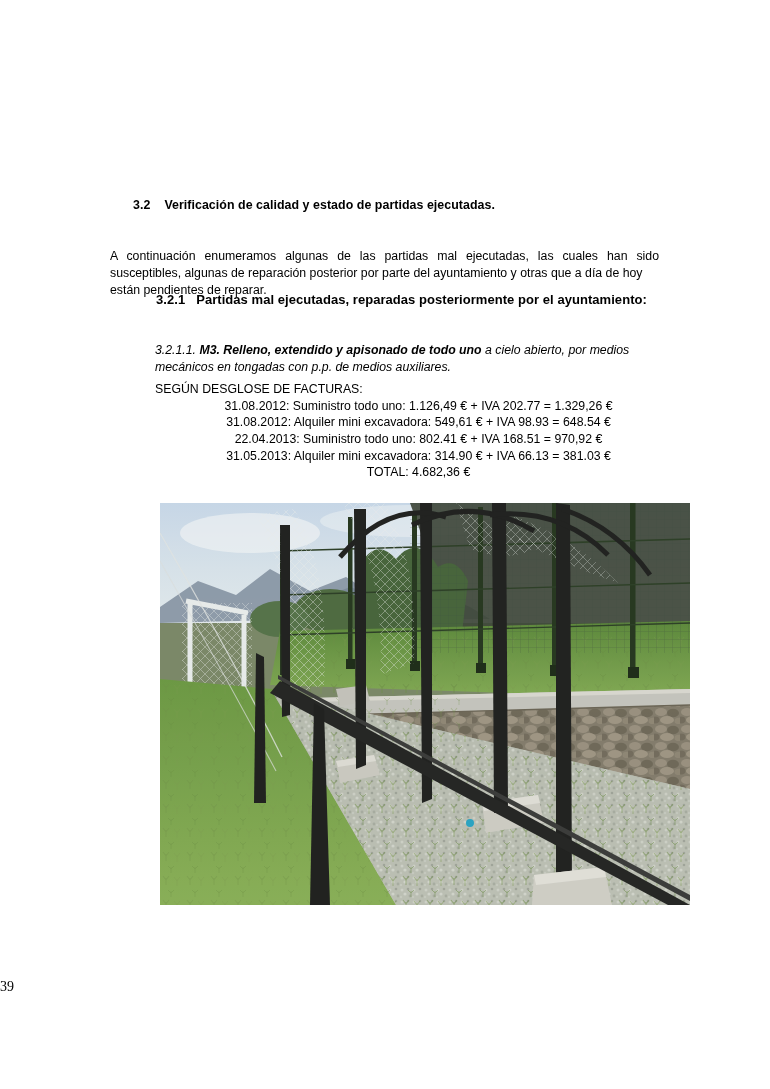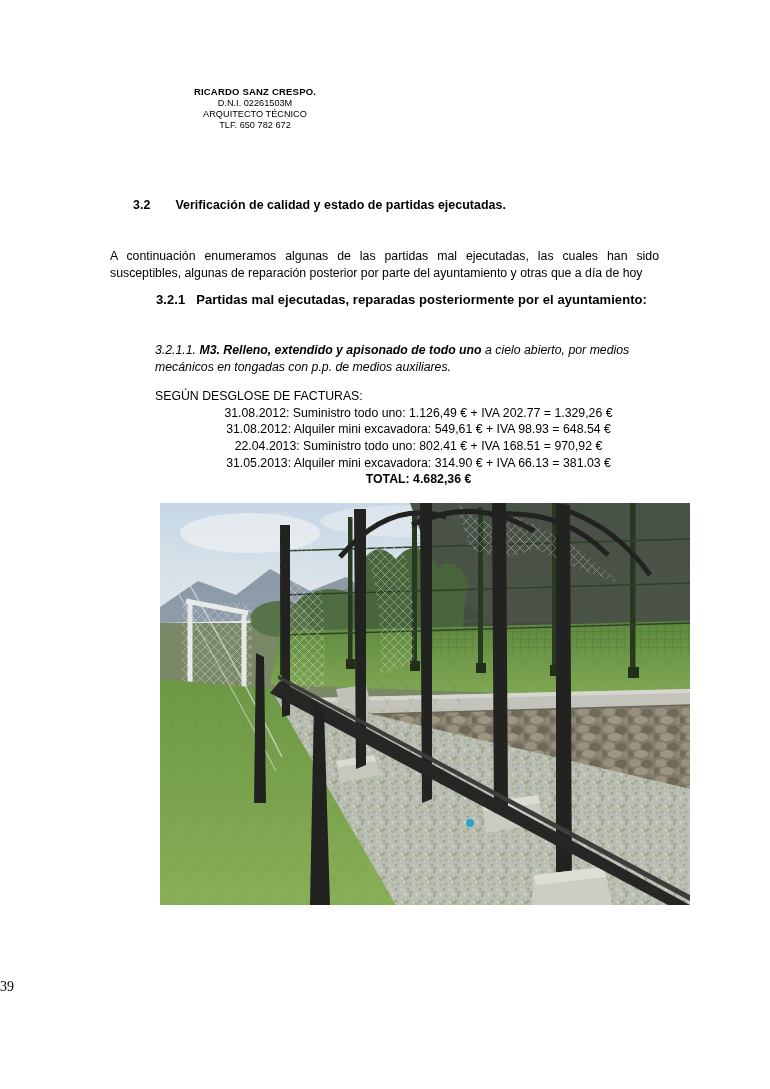--- a/index.html
+++ b/index.html
@@ -40,21 +40,21 @@
 
   
   .h2 {
     position: absolute;
     left: 133px;
     top: 198px;
     font-size: 12.4px;
     font-weight: bold;
     letter-spacing: 0.05px;
   }
-  .h2 .num { margin-right: 25px; }
+  .h2 .num { margin-right: 14px; }
 
   .h3 {
     position: absolute;
     left: 156px;
     top: 292px;
     font-size: 13px;
     font-weight: bold;
     letter-spacing: 0.05px;
   }
   .h3 .num { margin-right: 11px; }
@@ -76,23 +76,23 @@
   .item-block {
     position: absolute;
     left: 155px;
     top: 342px;
     width: 527px;
     font-size: 12.3px;
     line-height: 1.35;
   }
   .item-head { text-align: left; font-style: italic; }
   .item-head b { font-weight: bold; }
-  .facturas-label { margin-top: 13px; }
+  .facturas-label { margin-top: 6px; }
   .line-entry { white-space: nowrap; text-align: center; }
-  .total-line { font-weight: bold; }
+  .total-line { font-weight: normal; }
 
   
   .photo {
     position: absolute;
     left: 160px;
     top: 503px;
     width: 530px;
     height: 402px;
     overflow: hidden;
     background: #7d8a6a;
@@ -108,33 +108,28 @@
     text-align: left;
     font-family: "Liberation Serif", serif;
     font-size: 14px;
   }
 </style>
 </head>
 <body>
 
 <div class="page">
 
-  <div class="letterhead">
-    <div class="lh-name">RICARDO SANZ CRESPO.</div>
-    <div class="lh-line">D.N.I. 02261503M</div>
-    <div class="lh-line">ARQUITECTO TÉCNICO</div>
-    <div class="lh-line">TLF. 650 782 672</div>
-  </div>
 
   <div class="h2">
     <span class="num">3.2</span><span>Verificación de calidad y estado de partidas ejecutadas.</span>
   </div>
 
   <div class="body-par">
     <span>A continuación enumeramos algunas de las partidas mal ejecutadas, las cuales han sido susceptibles, algunas de reparación posterior por parte del ayuntamiento y otras que a día de hoy</span>
+    <span class="last">están pendientes de reparar.</span>
   </div>
 
   <div class="h3">
     <span class="num">3.2.1</span><span>Partidas mal ejecutadas, reparadas posteriormente por el ayuntamiento:</span>
   </div>
 
   <div class="item-block">
     <div class="item-head"><span>3.2.1.1.</span> <b>M3. Relleno, extendido y apisonado de todo uno</b><span> a cielo abierto, por medios mecánicos en tongadas con p.p. de medios auxiliares.</span></div>
     <div class="facturas-label">SEGÚN DESGLOSE DE FACTURAS:</div>
     <div class="line-entry">31.08.2012: Suministro todo uno: 1.126,49 € + IVA 202.77 = 1.329,26 €</div>

